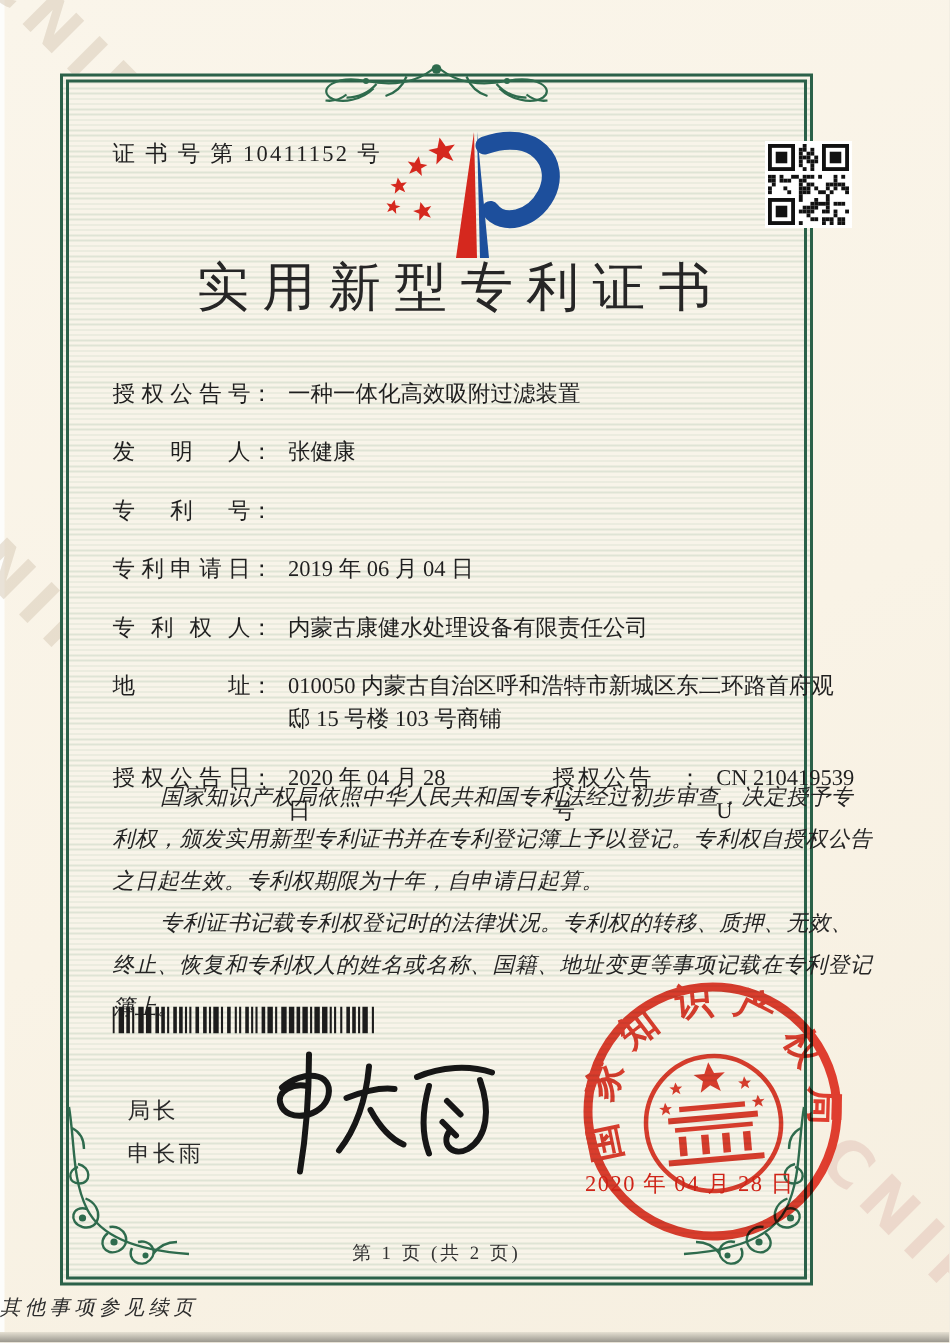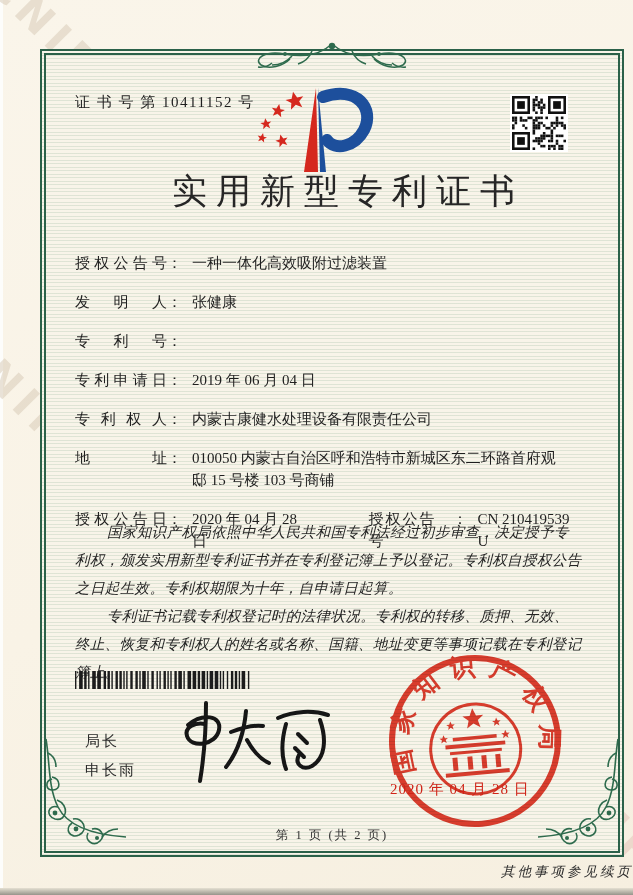--- a/index.html
+++ b/index.html
@@ -7,21 +7,21 @@
   .paper{position:relative;width:633px;height:895px;overflow:hidden;
     background:linear-gradient(155deg,#faf5ea 0%,#f9f3e6 55%,#f6efe0 100%);
     font-family:"Liberation Serif","DejaVu Serif",serif;color:#1f1f1f;}
   .edge-left{position:absolute;left:0;top:0;width:3px;height:100%;background:#fdfdfb;}
   .edge-bottom{position:absolute;left:0;bottom:0;width:100%;height:7px;
     background:linear-gradient(#e5e0d2,#97948b);}
   .watermark{position:absolute;font-family:"DejaVu Sans","Liberation Sans",sans-serif;
     font-weight:bold;font-size:42px;letter-spacing:7px;color:rgba(214,200,180,0.50);
     transform:rotate(45deg);white-space:nowrap;pointer-events:none;z-index:1;}
   .wm6{color:rgba(228,196,186,0.55);}
-  .frame{position:absolute;left:40px;top:49px;width:584px;height:808px;box-sizing:border-box;
+  .frame{position:absolute;left:40px;top:49px;width:502px;height:808px;box-sizing:border-box;
     border:6px double #2b6149;z-index:2;
     background-color:#f8f4e9;
     background-image:repeating-linear-gradient(to bottom,rgba(122,163,134,0.20) 0px,rgba(122,163,134,0.20) 1px,rgba(0,0,0,0) 1px,rgba(0,0,0,0) 3.5px);}
   .top-ornament{position:absolute;top:-16px;left:50%;transform:translateX(-50%);z-index:3;}
   .corner-ornament{position:absolute;bottom:-4px;z-index:3;}
   .corner-left{left:-4px;}
   .corner-right{right:-4px;transform:scaleX(-1);}
   .cert-number{position:absolute;left:29px;top:38px;font-size:15px;letter-spacing:1.5px;}
   .qr{position:absolute;left:464px;top:39px;width:58px;height:58px;background:#fff;padding:2px;box-sizing:border-box;}
   .logo{position:absolute;left:199px;top:30px;width:145px;height:90px;}
@@ -39,21 +39,21 @@
   .barcode{position:absolute;left:29px;top:616px;width:178px;height:18px;}
   .director{position:absolute;left:39px;top:671px;font-size:15px;line-height:29px;letter-spacing:2px;
     font-family:"Liberation Sans","DejaVu Sans",sans-serif;color:#2a2a2a;}
   .signature{position:absolute;left:112px;top:640px;z-index:4;}
   .seal{position:absolute;left:340px;top:597px;width:178px;height:178px;z-index:3;
     mix-blend-mode:multiply;transform:rotate(-5deg);}
   .seal-date{position:absolute;left:344px;top:725px;width:180px;font-size:15px;letter-spacing:1px;
     color:#cf2418;z-index:4;}
   .page-info{position:absolute;left:0;bottom:7px;width:100%;text-align:center;
     font-size:12.5px;letter-spacing:2px;color:#333;}
-  .footer-note{position:absolute;left:0;top:863px;width:100%;text-align:right;z-index:2;
+  .footer-note{position:absolute;left:0;top:863px;width:100%;text-align:left;z-index:2;
     font-size:13.5px;font-style:italic;letter-spacing:3px;color:#2c2c2c;}
 </style>
 </head>
 <body>
 
 <div class="paper">
 
   <div class="watermark" style="left:-30px;top:14px;">CNIPA</div>
   <div class="watermark" style="left:150px;top:92px;">CNIPA</div>
   <div class="watermark" style="left:388px;top:238px;">CNIPA</div>

